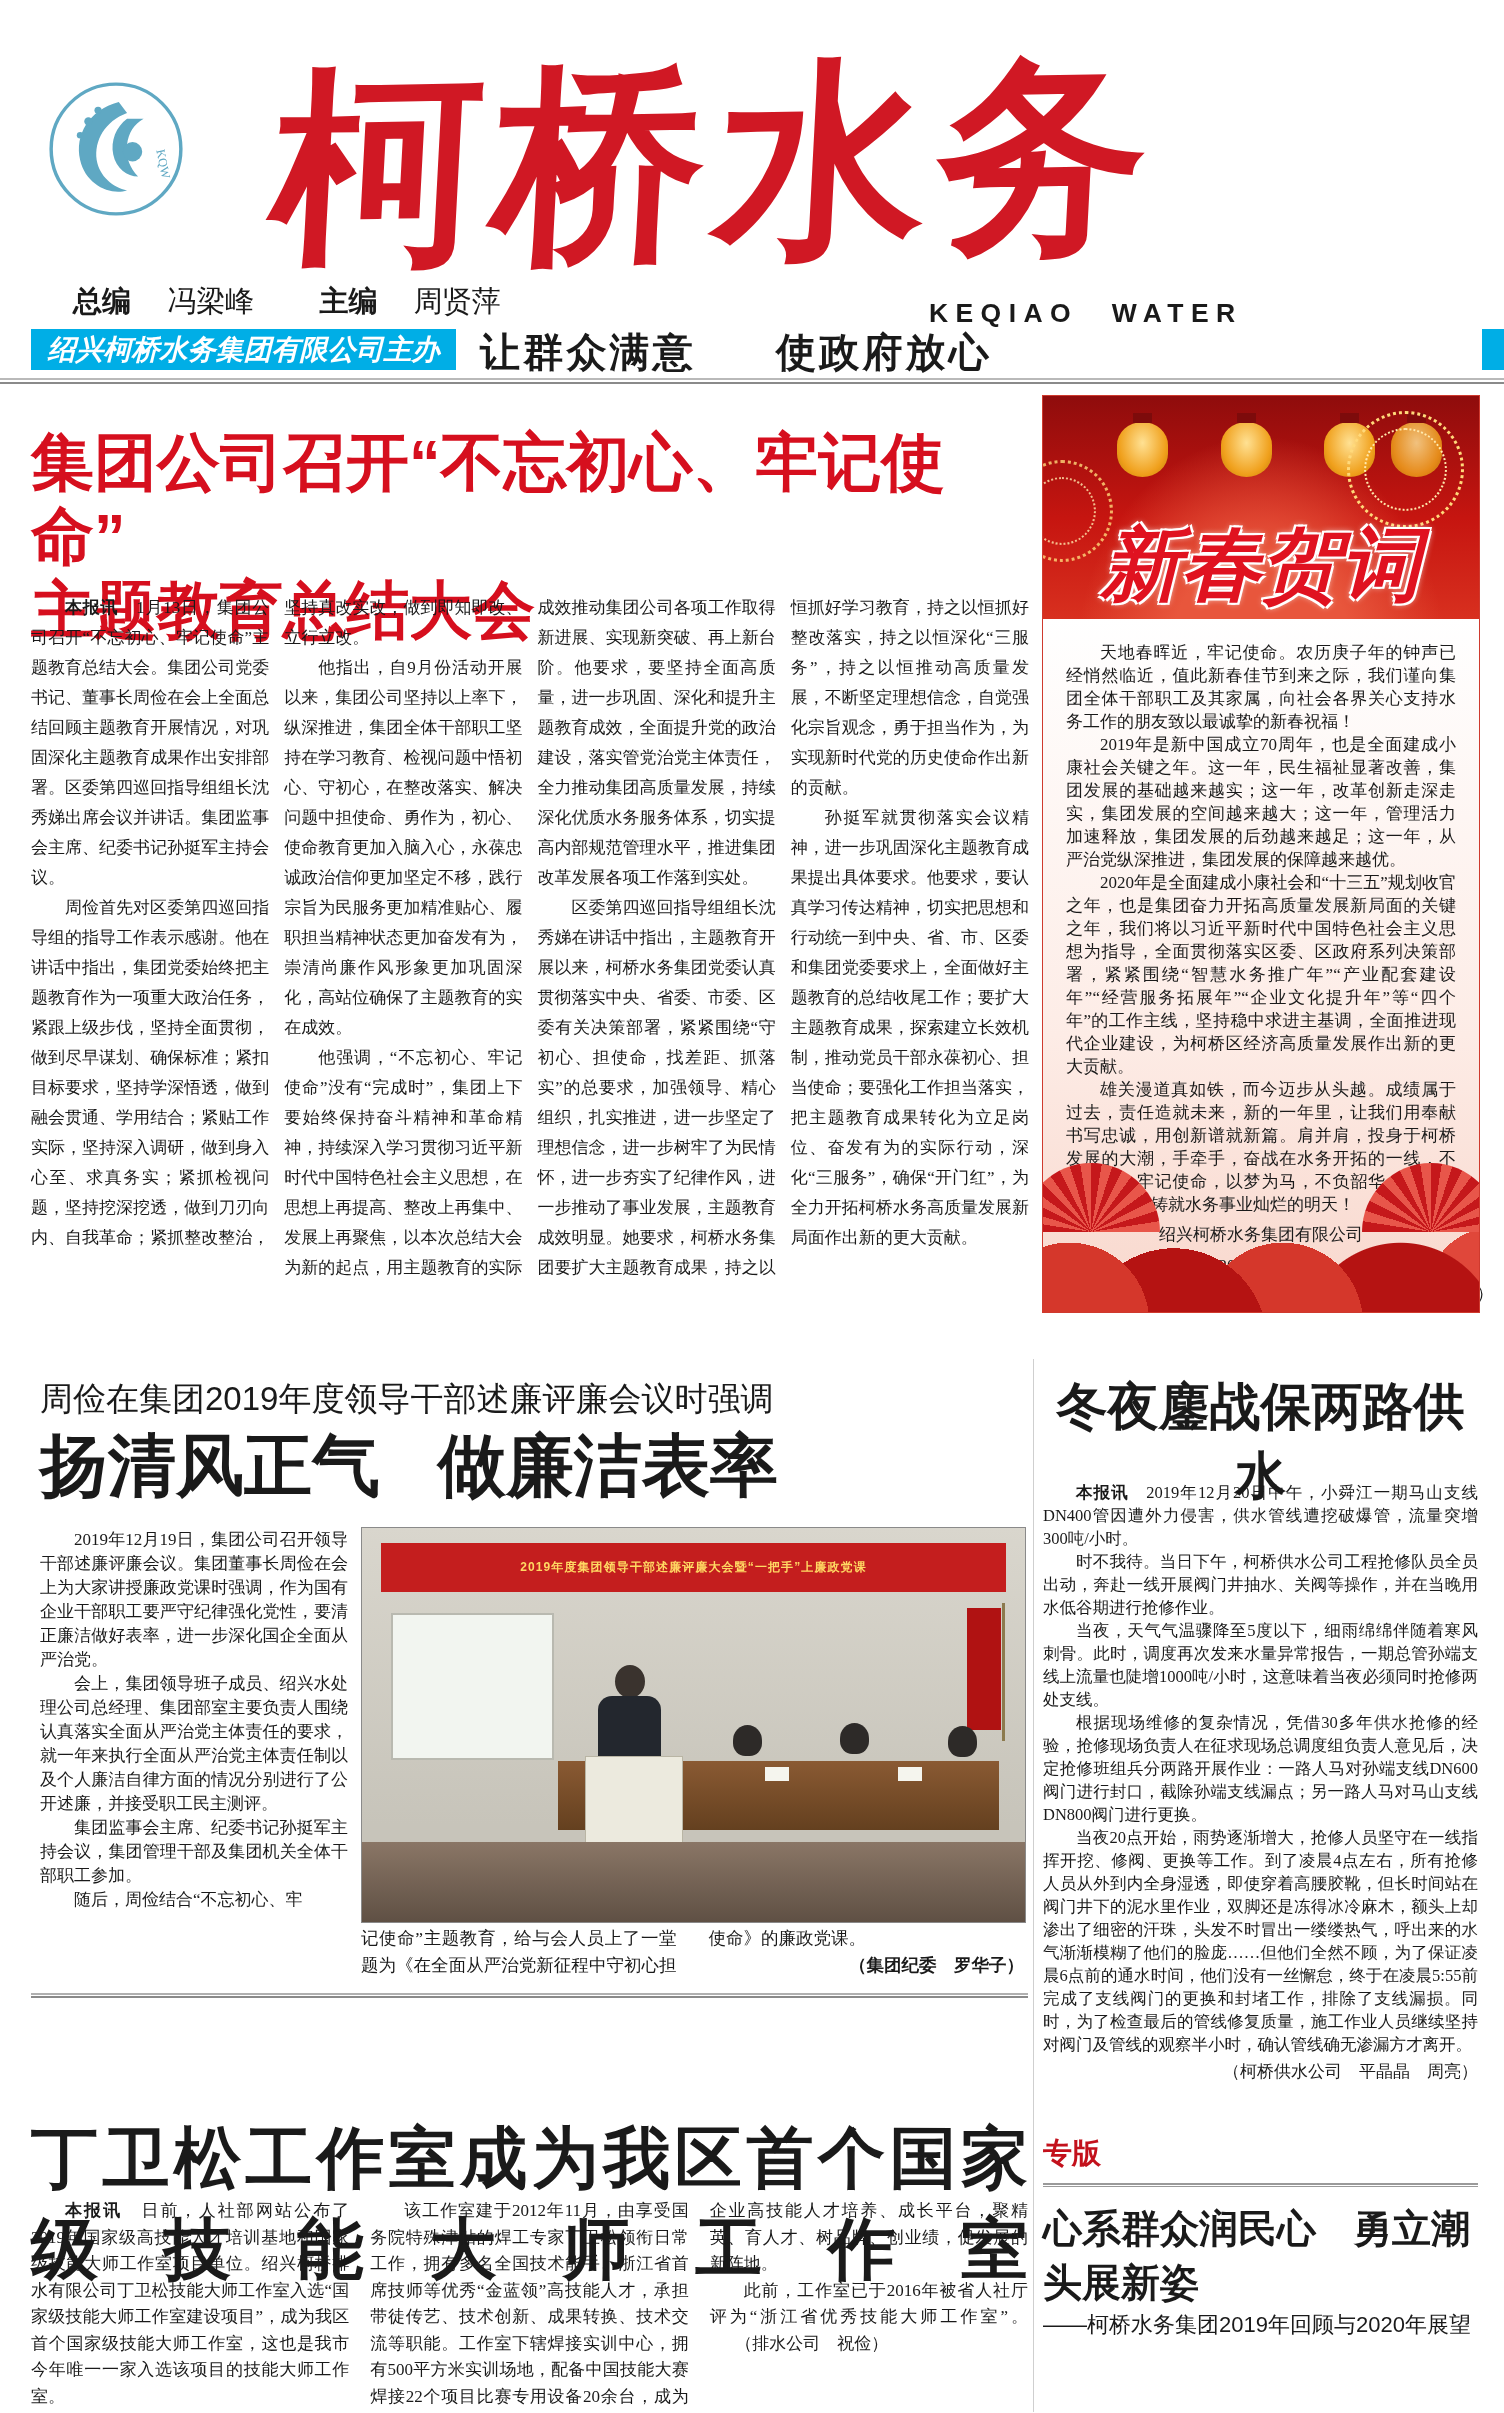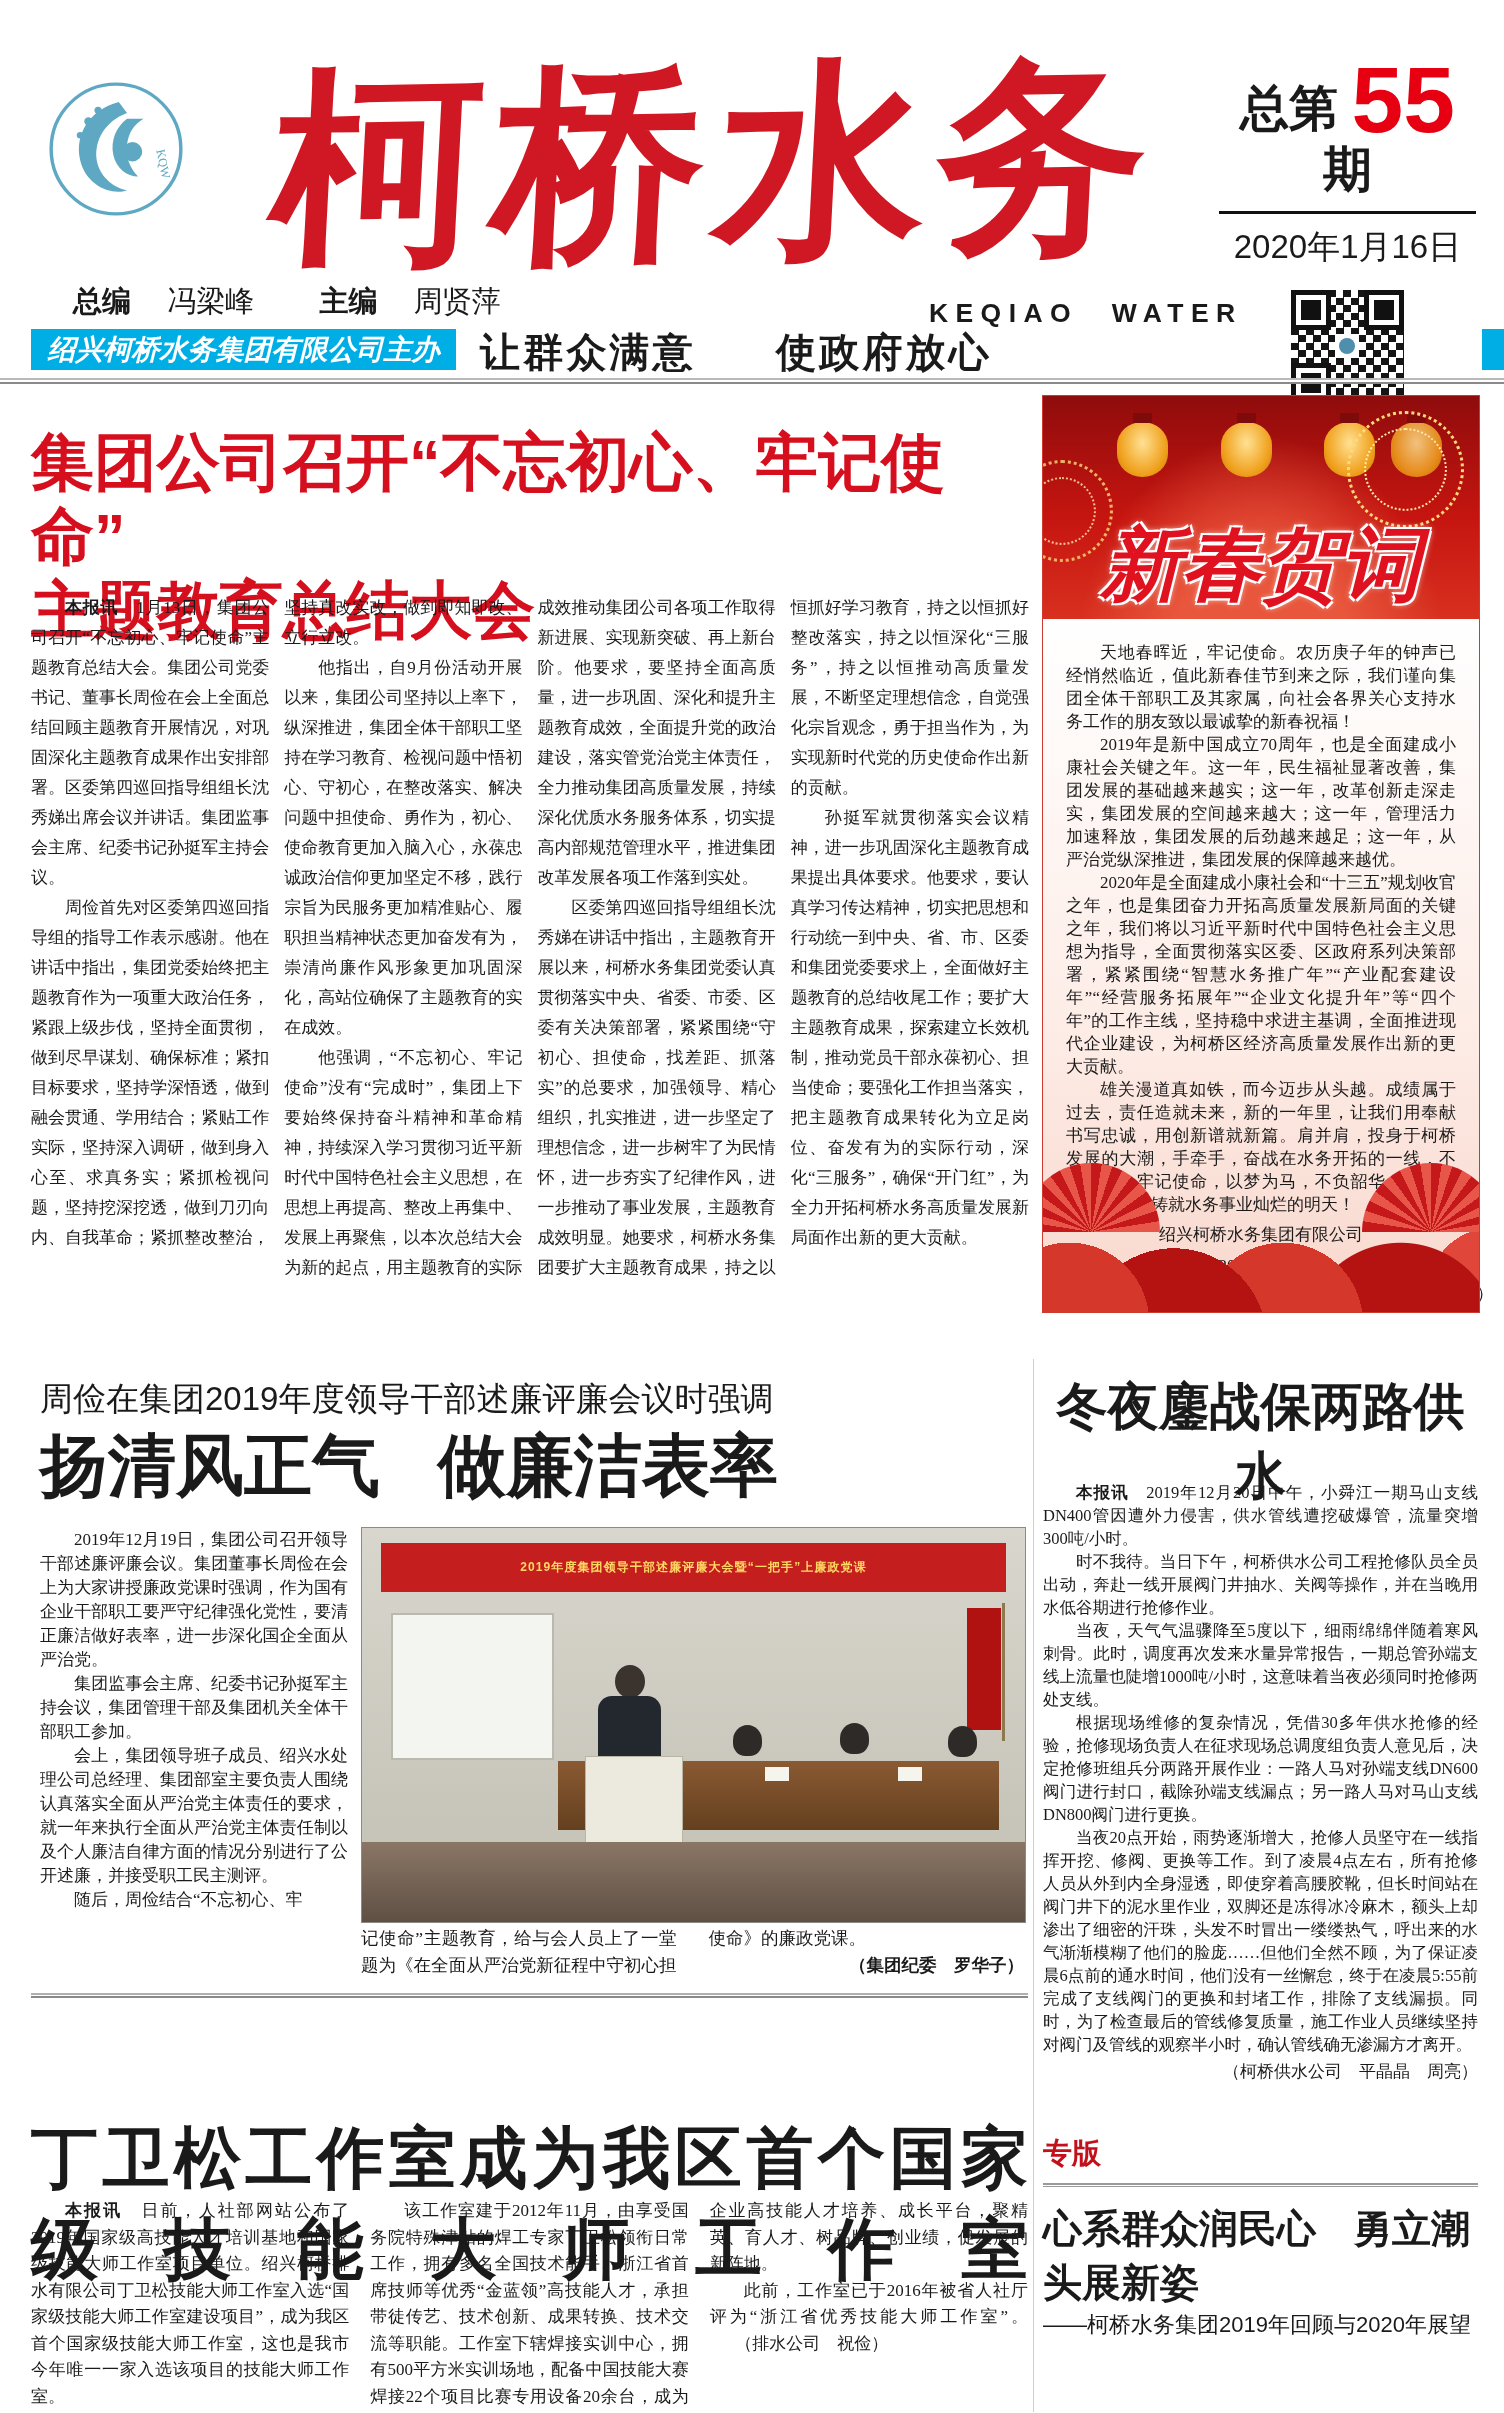--- a/index.html
+++ b/index.html
@@ -162,36 +162,20 @@
 
   <div id="editors">
     <b>总编</b>　
     <span>冯梁峰</span>　　
     <b>主编</b>　
     <span>周贤萍</span>
   </div>
 
   <div id="masthead-en">KEQIAO　WATER</div>
 
-  <div id="issue-block">
-    <div class="issue-line">
-      <span>总第</span>
-      <span class="issue-num">55</span>
-      <span>期</span>
-    </div>
-    <div class="issue-rule"></div>
-    <div class="issue-date">2020年1月16日</div>
-    <div id="qr">
-      <div class="qr-finder qr-f1"></div>
-      <div class="qr-finder qr-f2"></div>
-      <div class="qr-finder qr-f3"></div>
-      <div class="qr-center"></div>
-    </div>
-    <div id="internal-bar">内部资料　免费交流</div>
-  </div>
 
   <div id="publisher-bar">绍兴柯桥水务集团有限公司主办</div>
   <div id="cyan-chip"></div>
   <div id="slogan">
     <span>让群众满意</span><span class="gap"></span><span>使政府放心</span>
   </div>
   <div id="header-rule"></div>
 
   <div id="lead-headline">
     <div>集团公司召开“不忘初心、牢记使命”</div>
@@ -232,22 +216,22 @@
     <div class="fan fan-r"></div>
   </div>
 
   <div id="mid-kicker">周俭在集团2019年度领导干部述廉评廉会议时强调</div>
   <div id="mid-headline">
     <span>扬清风正气</span><span class="gap"></span><span>做廉洁表率</span>
   </div>
 
   <div id="mid-text">
     <p>2019年12月19日，集团公司召开领导干部述廉评廉会议。集团董事长周俭在会上为大家讲授廉政党课时强调，作为国有企业干部职工要严守纪律强化党性，要清正廉洁做好表率，进一步深化国企全面从严治党。</p>
+    <p>会上，集团领导班子成员、绍兴水处理公司总经理、集团部室主要负责人围绕认真落实全面从严治党主体责任的要求，就一年来执行全面从严治党主体责任制以及个人廉洁自律方面的情况分别进行了公开述廉，并接受职工民主测评。</p>
     <p>集团监事会主席、纪委书记孙挺军主持会议，集团管理干部及集团机关全体干部职工参加。</p>
-    <p>会上，集团领导班子成员、绍兴水处理公司总经理、集团部室主要负责人围绕认真落实全面从严治党主体责任的要求，就一年来执行全面从严治党主体责任制以及个人廉洁自律方面的情况分别进行了公开述廉，并接受职工民主测评。</p>
     <p>随后，周俭结合“不忘初心、牢</p>
   </div>
 
   <div id="photo">
     <div id="photo-banner">2019年度集团领导干部述廉评廉大会暨“一把手”上廉政党课</div>
     <div id="photo-screen"></div>
     <div id="photo-flag"></div>
     <div class="head h1"></div>
     <div class="head h2"></div>
     <div class="head h3"></div>

